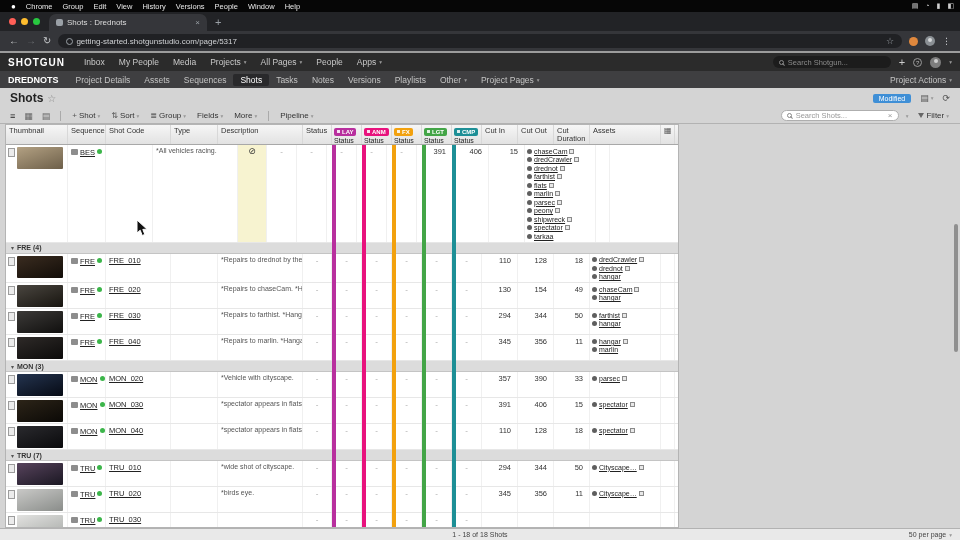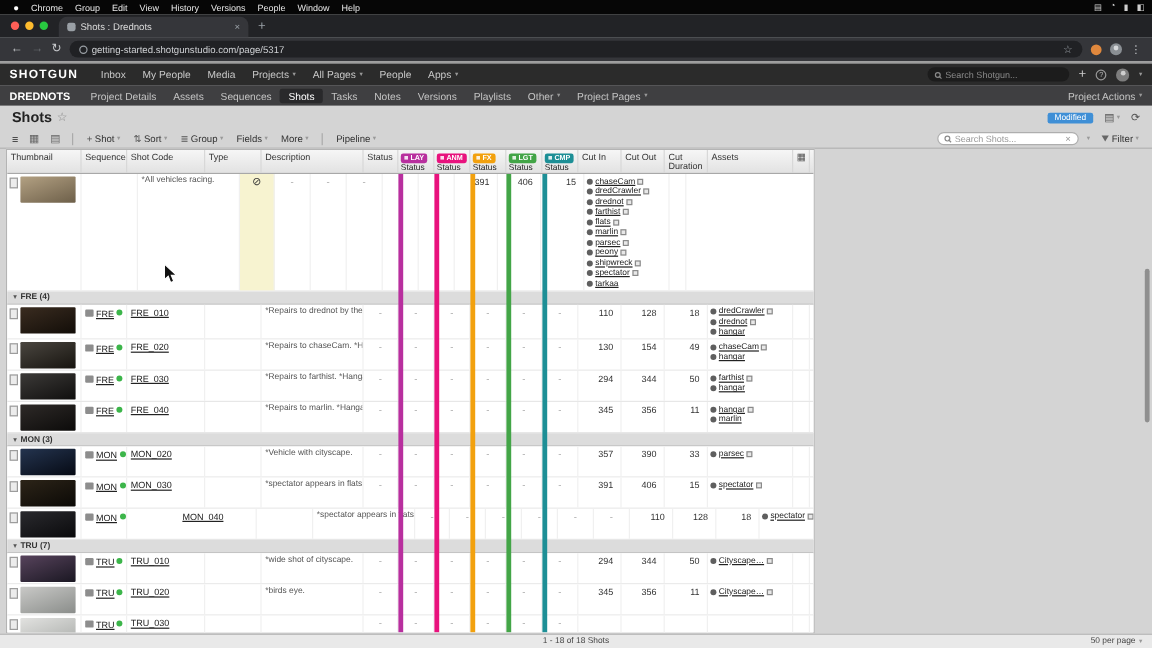--- a/index.html
+++ b/index.html
@@ -364,20 +364,25 @@
       <div class="stripe" style="left: 326px; background: rgb(184, 47, 158);"></div>
       <div class="stripe" style="left: 356px; background: rgb(232, 18, 125);"></div>
       <div class="stripe" style="left: 386px; background: rgb(242, 161, 14);"></div>
       <div class="stripe" style="left: 416px; background: rgb(67, 165, 71);"></div>
       <div class="stripe" style="left: 446px; background: rgb(29, 143, 150);"></div>
       <div class="row" style="height: 97.5px;">
         <div class="cell c-thumb" style="width: 62px;">
           <span class="row-ic"></span>
           <div class="thumb" style="background: linear-gradient(160deg, rgb(179, 161, 131), rgb(109, 95, 73));"></div>
         </div>
+        <div class="cell c-seq" style="width: 38px;">
+          <span class="seq-ic"></span>
+          <span class="lnk">BES</span>
+          <span class="dot"></span>
+        </div>
         <div class="cell " style="width: 47px;"></div>
         <div class="cell c-desc" style="width: 85px;">*All vehicles racing.</div>
         <div class="cell c-status hl" style="width: 29px;"><span class="omit">⊘</span></div>
         <div class="cell c-pipe" style="width: 30px;"><span class="dash">-</span></div>
         <div class="cell c-pipe" style="width: 30px;"><span class="dash">-</span></div>
         <div class="cell c-pipe" style="width: 30px;"><span class="dash">-</span></div>
         <div class="cell c-pipe" style="width: 30px;"><span class="dash">-</span></div>
         <div class="cell c-pipe" style="width: 30px;"><span class="dash">-</span></div>
         <div class="cell c-num" style="width: 36px;">391</div>
         <div class="cell c-num" style="width: 36px;">406</div>
@@ -658,21 +663,21 @@
       <div class="row" style="height: 26px;">
         <div class="cell c-thumb" style="width: 62px;">
           <span class="row-ic"></span>
           <div class="thumb" style="background: linear-gradient(160deg, rgb(42, 42, 46), rgb(10, 10, 12));"></div>
         </div>
         <div class="cell c-seq" style="width: 38px;">
           <span class="seq-ic"></span>
           <span class="lnk">MON</span>
           <span class="dot"></span>
         </div>
-        <div class="cell " style="width: 65px; margin-left: 43px;"><span class="lnk">MON_040</span></div>
+        <div class="cell " style="width: 65px;"><span class="lnk">MON_040</span></div>
         <div class="cell " style="width: 47px;"></div>
         <div class="cell c-desc" style="width: 85px;">*spectator appears in flats....</div>
         <div class="cell c-status" style="width: 29px;"><span class="dash">-</span></div>
         <div class="cell c-pipe" style="width: 30px;"><span class="dash">-</span></div>
         <div class="cell c-pipe" style="width: 30px;"><span class="dash">-</span></div>
         <div class="cell c-pipe" style="width: 30px;"><span class="dash">-</span></div>
         <div class="cell c-pipe" style="width: 30px;"><span class="dash">-</span></div>
         <div class="cell c-pipe" style="width: 30px;"><span class="dash">-</span></div>
         <div class="cell c-num" style="width: 36px;">110</div>
         <div class="cell c-num" style="width: 36px;">128</div>

